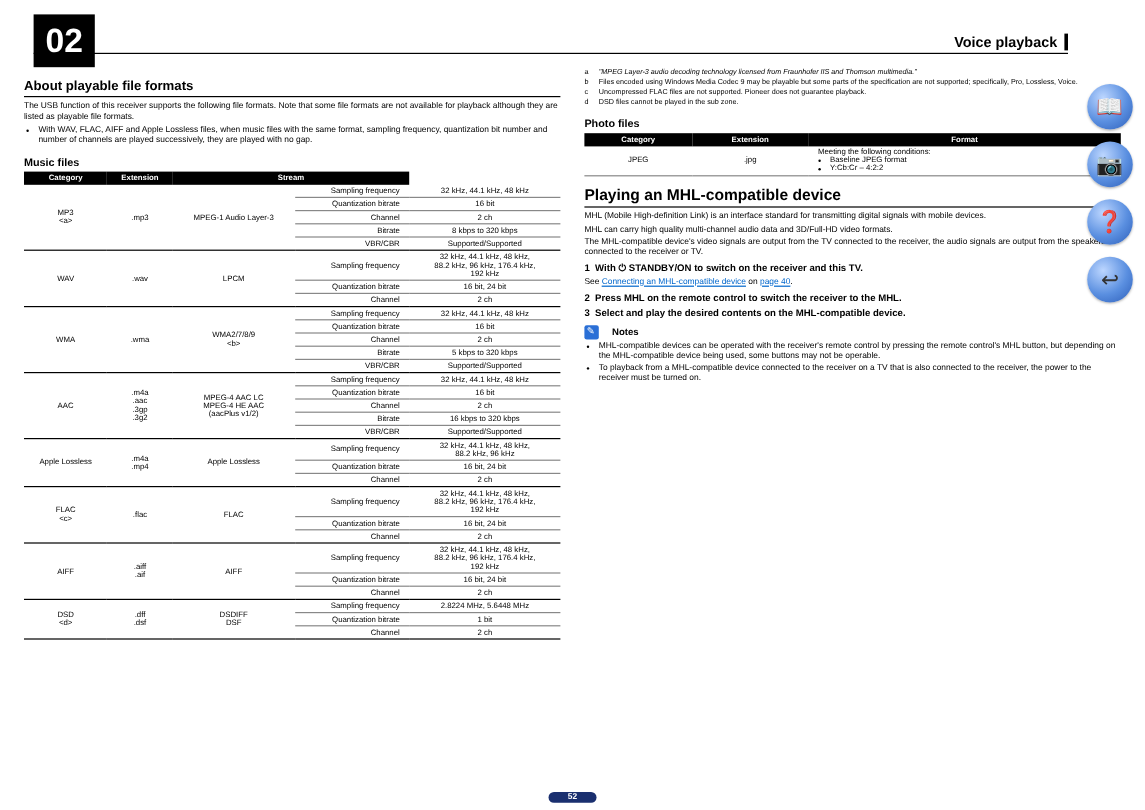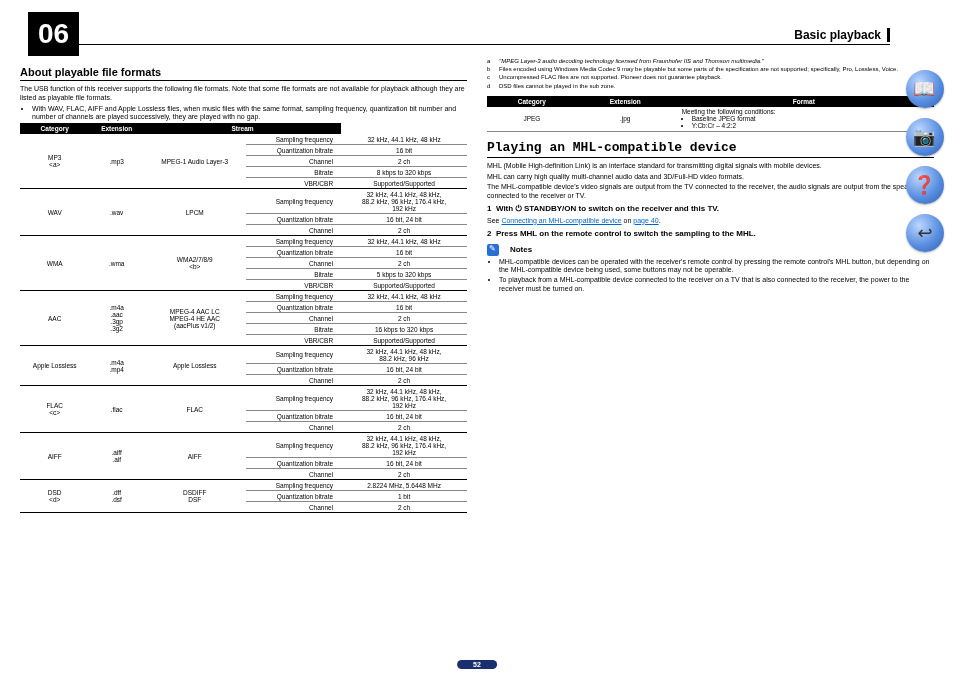--- a/index.html
+++ b/index.html
@@ -4,21 +4,21 @@
 <style>
   * { box-sizing: border-box; margin: 0; padding: 0; }
   body { font-family: Arial, Helvetica, sans-serif; background: #fff; width: 954px; height: 675px; position: relative; font-size: 7px; color: #000; }
   .page { display: flex; padding: 30px 20px 10px 20px; gap: 20px; }
   .col { flex: 1; }
   .chapnum { position: absolute; top: 12px; left: 28px; background: #000; color: #fff; font-size: 28px; font-weight: bold; padding: 6px 10px; }
   .header-line { position: absolute; top: 44px; left: 28px; right: 64px; border-bottom: 1.5px solid #000; }
   .header-right { position: absolute; top: 28px; right: 64px; font-size: 12px; font-weight: bold; border-right: 3px solid #000; padding-right: 6px; }
   .content { margin-top: 28px; }
   h2.sec { font-size: 11px; font-weight: bold; border-bottom: 1.2px solid #000; padding-bottom: 2px; margin-bottom: 4px; margin-top: 8px; }
-  h2.big { font-size: 13px; font-family: Liberation Mono, monospace; }
+  h2.big { font-size: 13px; }
   h3.sub { font-size: 9px; font-weight: bold; margin-top: 8px; margin-bottom: 3px; }
   p, .para { font-size: 7px; line-height: 1.25; margin-bottom: 2px; }
   ul.bul { list-style: disc; margin-left: 12px; }
   ul.bul li { font-size: 7px; line-height: 1.25; margin-bottom: 1px; }
   table.spec { width: 100%; border-collapse: collapse; font-size: 6.5px; }
   table.spec th { background: #000; color: #fff; font-weight: bold; text-align: center; padding: 2px 4px; }
   table.spec td { border-bottom: 0.5px solid #888; padding: 1.5px 3px; text-align: center; vertical-align: middle; }
   table.spec td.lab { text-align: right; padding-right: 8px; }
   .footnotes { font-size: 6px; line-height: 1.2; margin-bottom: 6px; }
   .footnotes .fn { display: flex; gap: 4px; margin-bottom: 1px; }
@@ -32,39 +32,40 @@
   .pagenum { position: absolute; bottom: 6px; left: 50%; transform: translateX(-50%); background: #1a2f6f; color: #fff; font-size: 7px; font-weight: bold; padding: 1px 16px; border-radius: 7px; }
   .side-icons { position: absolute; right: 10px; top: 70px; display: flex; flex-direction: column; gap: 10px; }
   .side-icon { width: 38px; height: 38px; border-radius: 50%; background: radial-gradient(circle at 35% 30%, #bcd6ff 0%, #5a8fe0 55%, #2c5db8 100%); display: flex; align-items: center; justify-content: center; font-size: 18px; color: #333; box-shadow: 0 1px 2px rgba(0,0,0,0.3); }
   .power { font-family: Arial; }
   .fmt-cell { text-align: left !important; padding-left: 8px !important; }
   .fmt-cell ul { list-style: disc; margin-left: 10px; }
 </style>
 </head>
 <body>
 
-<div class="chapnum">06</div>
-<div class="header-right">Basic playback</div>
+<div class="chapnum">02</div>
+<div class="header-right">Voice playback</div>
 <div class="header-line"></div>
 
 <div class="side-icons">
   <div class="side-icon">📖</div>
   <div class="side-icon">📷</div>
   <div class="side-icon">❓</div>
   <div class="side-icon">↩</div>
 </div>
 
 <div class="page">
 
   <div class="col content">
     <h2 class="sec">About playable file formats</h2>
     <p>The USB function of this receiver supports the following file formats. Note that some file formats are not available for playback although they are listed as playable file formats.</p>
     <ul class="bul">
         <li>With WAV, FLAC, AIFF and Apple Lossless files, when music files with the same format, sampling frequency, quantization bit number and number of channels are played successively, they are played with no gap.</li>
       </ul>
+    <h3 class="sub">Music files</h3>
     <table class="spec">
       <thead>
           <tr>
         <th>Category</th>
         <th>Extension</th>
         <th colspan="2">Stream</th>
       </tr>
         </thead>
       <tbody id="music-body">
           <tr>
@@ -248,20 +249,21 @@
       <div class="fn">
           <span class="fl">c</span>
           <span>Uncompressed FLAC files are not supported. Pioneer does not guarantee playback.</span>
         </div>
       <div class="fn">
           <span class="fl">d</span>
           <span>DSD files cannot be played in the sub zone.</span>
         </div>
     </div>
 
+    <h3 class="sub">Photo files</h3>
     <table class="spec">
       <thead>
           <tr>
         <th>Category</th>
         <th>Extension</th>
         <th>Format</th>
       </tr>
         </thead>
       <tbody>
           <tr>
@@ -278,21 +280,22 @@
         </tbody>
     </table>
 
     <h2 class="sec big">Playing an MHL-compatible device</h2>
     <p>MHL (Mobile High-definition Link) is an interface standard for transmitting digital signals with mobile devices.</p>
     <p>MHL can carry high quality multi-channel audio data and 3D/Full-HD video formats.</p>
     <p>The MHL-compatible device's video signals are output from the TV connected to the receiver, the audio signals are output from the speakers connected to the receiver or TV.</p>
 
     <div class="step"><b>1&nbsp;&nbsp;</b><b><span>With </span><span class="power">⏻</span><span> STANDBY/ON to switch on the receiver and this TV.</span></b></div>
     <p><span>See </span><a class="link">Connecting an MHL-compatible device</a><span> on </span><a class="link">page 40</a><span>.</span></p>
-    <div class="step"><b>2&nbsp;&nbsp;</b><b>Press MHL on the remote control to switch the sampling to the MHL.</b></div>
+    <div class="step"><b>2&nbsp;&nbsp;</b><b>Press MHL on the remote control to switch the receiver to the MHL.</b></div>
+    <div class="step"><b>3&nbsp;&nbsp;</b><b>Select and play the desired contents on the MHL-compatible device.</b></div>
 
     <div style="margin-top:6px">
       <span class="noteicon"></span>
       <span class="notes-lbl">Notes</span>
     </div>
     <ul class="bul" style="margin-top:2px">
       <li><span>MHL-compatible devices can be operated with the receiver's remote control by pressing the remote control's MHL button, but depending on the MHL-compatible device being used, some buttons may not be operable.</span></li>
       <li>To playback from a MHL-compatible device connected to the receiver on a TV that is also connected to the receiver, the power to the receiver must be turned on.</li>
     </ul>
   </div>

